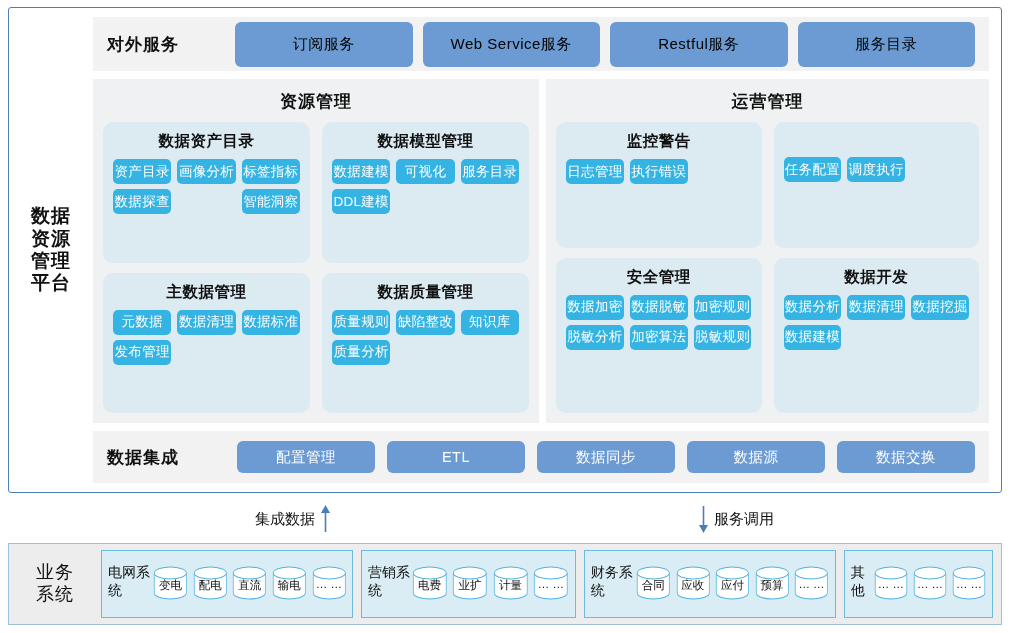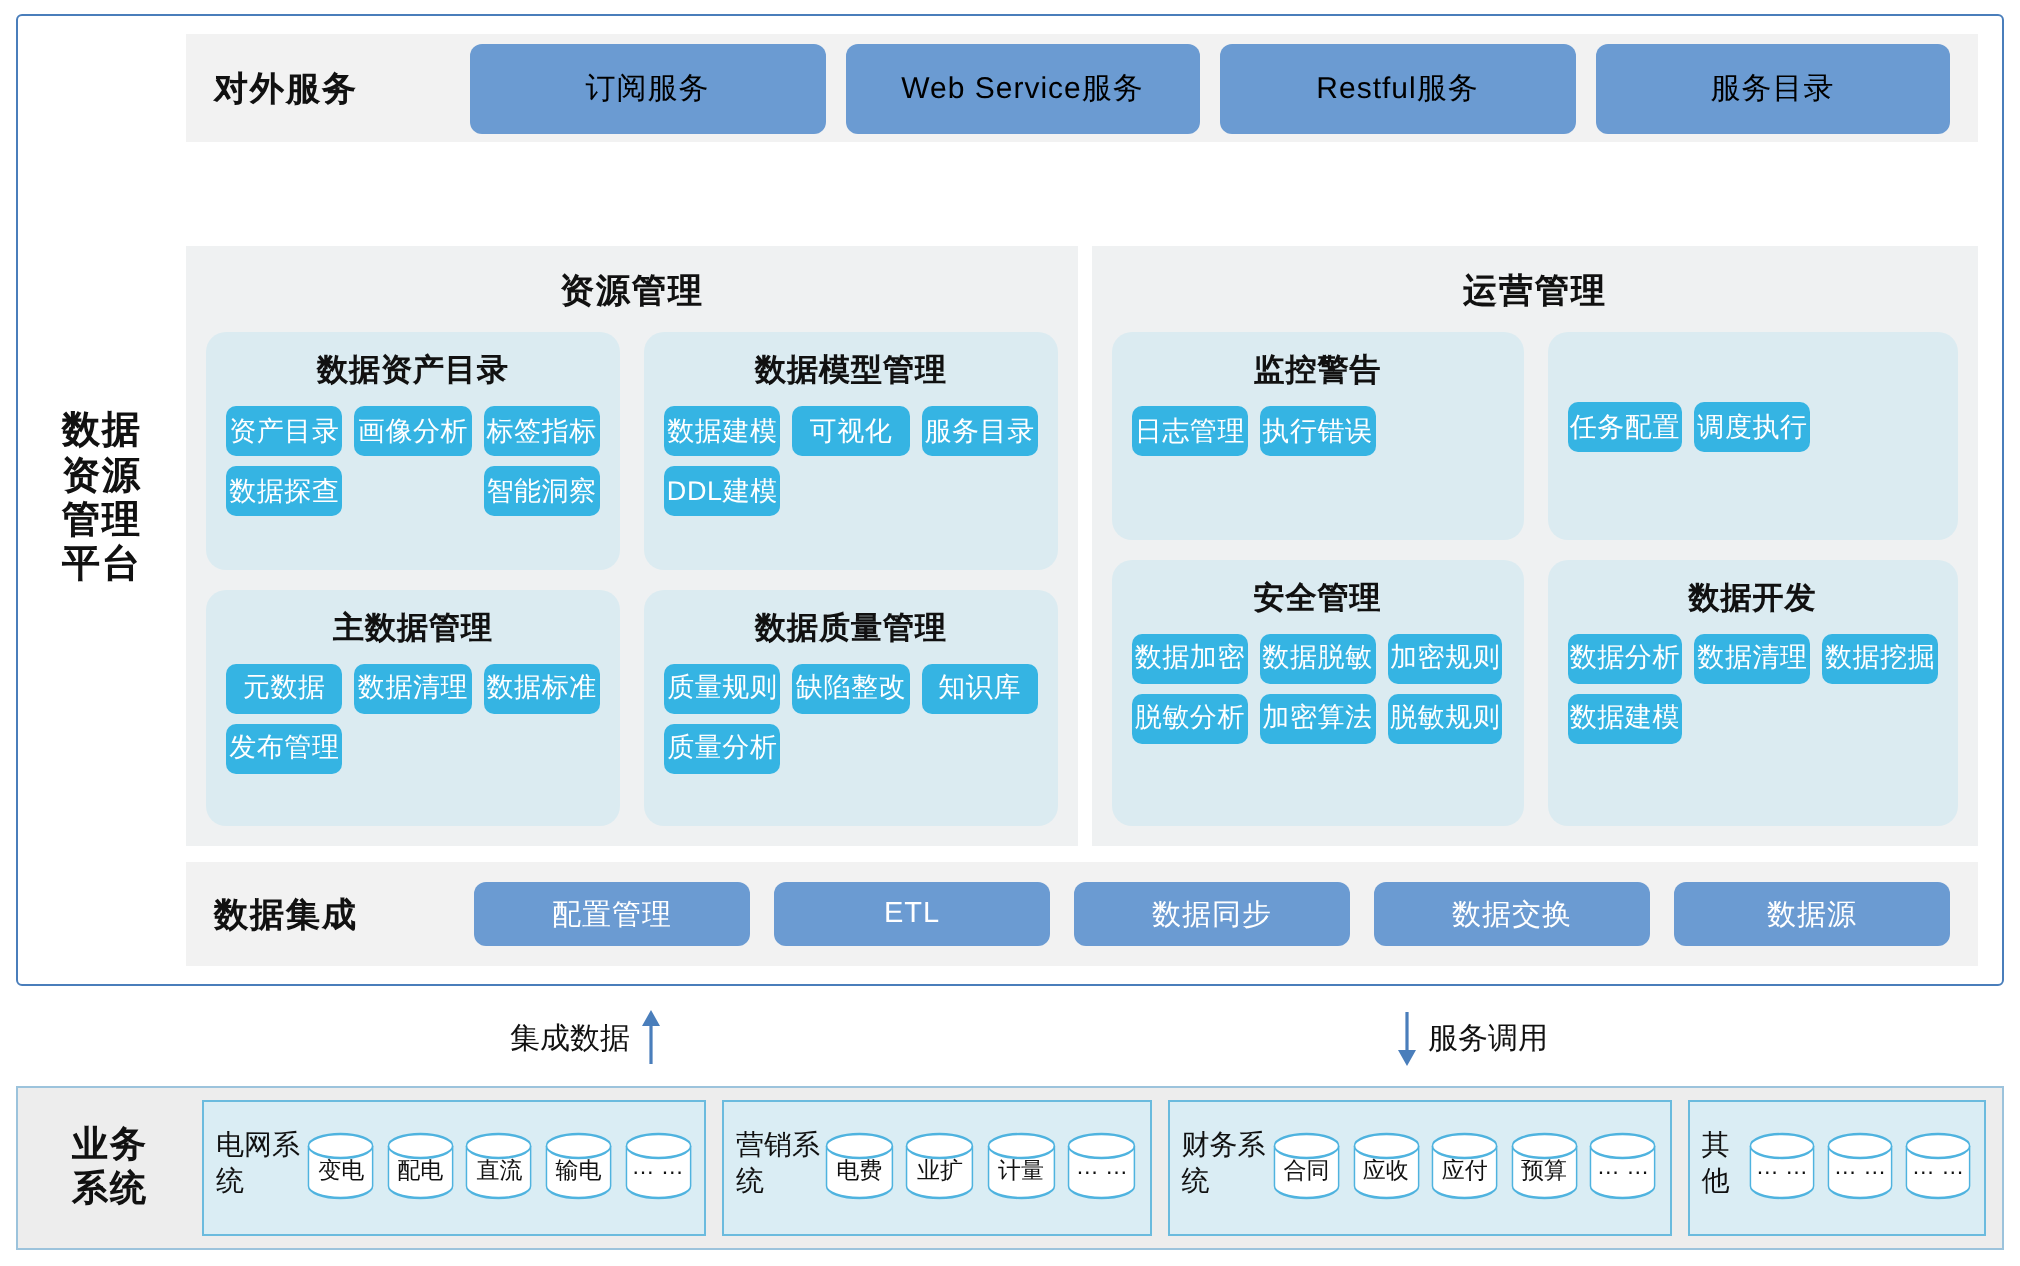--- a/index.html
+++ b/index.html
@@ -49,21 +49,21 @@
     background:#6B9BD2;color:#000000;
     display:flex;align-items:center;justify-content:center;
     font-size:15px;letter-spacing:.5px;
   }
 
   
   .mid{display:flex;gap:7px;flex:1 1 auto;min-height:0;}
   .panel{
     background:#EFF1F2;
     display:flex;flex-direction:column;
-    padding:8px 10px 10px 10px;box-sizing:border-box;margin-top:44px;
+    padding:8px 10px 10px 10px;box-sizing:border-box;
   }
   .panel.left{flex:0 0 446px;}
   .panel.right{flex:1 1 auto;}
   .panel-title{
     text-align:center;font-weight:bold;font-size:17px;
     color:#111;margin:3px 0 9px 0;letter-spacing:1px;
   }
   .panel-grid{
     flex:1;display:grid;grid-template-columns:1fr 1fr;
     gap:10px 12px;min-height:0;
@@ -117,21 +117,21 @@
   .arrow-svg{display:block;}
 
   
   .biz{
     position:absolute;left:8px;top:543px;width:994px;height:82px;
     background:#EDEDED;border:1px solid #9CC3DC;box-sizing:border-box;
     display:flex;align-items:center;padding:6px 8px;gap:8px;
   }
   .biz-label{
     flex:0 0 76px;text-align:center;
-    font-weight:bold;font-size:18px;line-height:1.2;color:#111;
+    font-weight:normal;font-size:18px;line-height:1.2;color:#111;
     letter-spacing:1px;
   }
   .biz-group{
     border:1px solid #6BBBDE;background:#DAEDF4;
     flex:1 1 auto;height:100%;box-sizing:border-box;
     display:flex;flex-direction:row;align-items:center;
     padding:3px 6px 5px 6px;
   }
   .biz-group-title{font-size:14px;color:#111;margin-bottom:3px;}
   .cyls{display:flex;gap:5px;align-items:flex-start;justify-content:center;width:100%;}
@@ -269,22 +269,22 @@
 
           </div>
         </div>
       </div>
 
       <div class="int-band">
         <div class="band-title">数据集成</div>
         <div class="int-btn">配置管理</div>
         <div class="int-btn">ETL</div>
         <div class="int-btn">数据同步</div>
+        <div class="int-btn">数据源</div>
         <div class="int-btn">数据交换</div>
-        <div class="int-btn">数据源</div>
       </div>
 
     </div>
   </div>
 
   <div class="connectors">
     <div class="conn conn-up">
       <span>集成数据</span>
       <svg class="arrow-svg" width="11" height="28" viewBox="0 0 11 28">
         <line x1="5.5" y1="27" x2="5.5" y2="6" stroke="#4A7EBB" stroke-width="1.6"></line>

